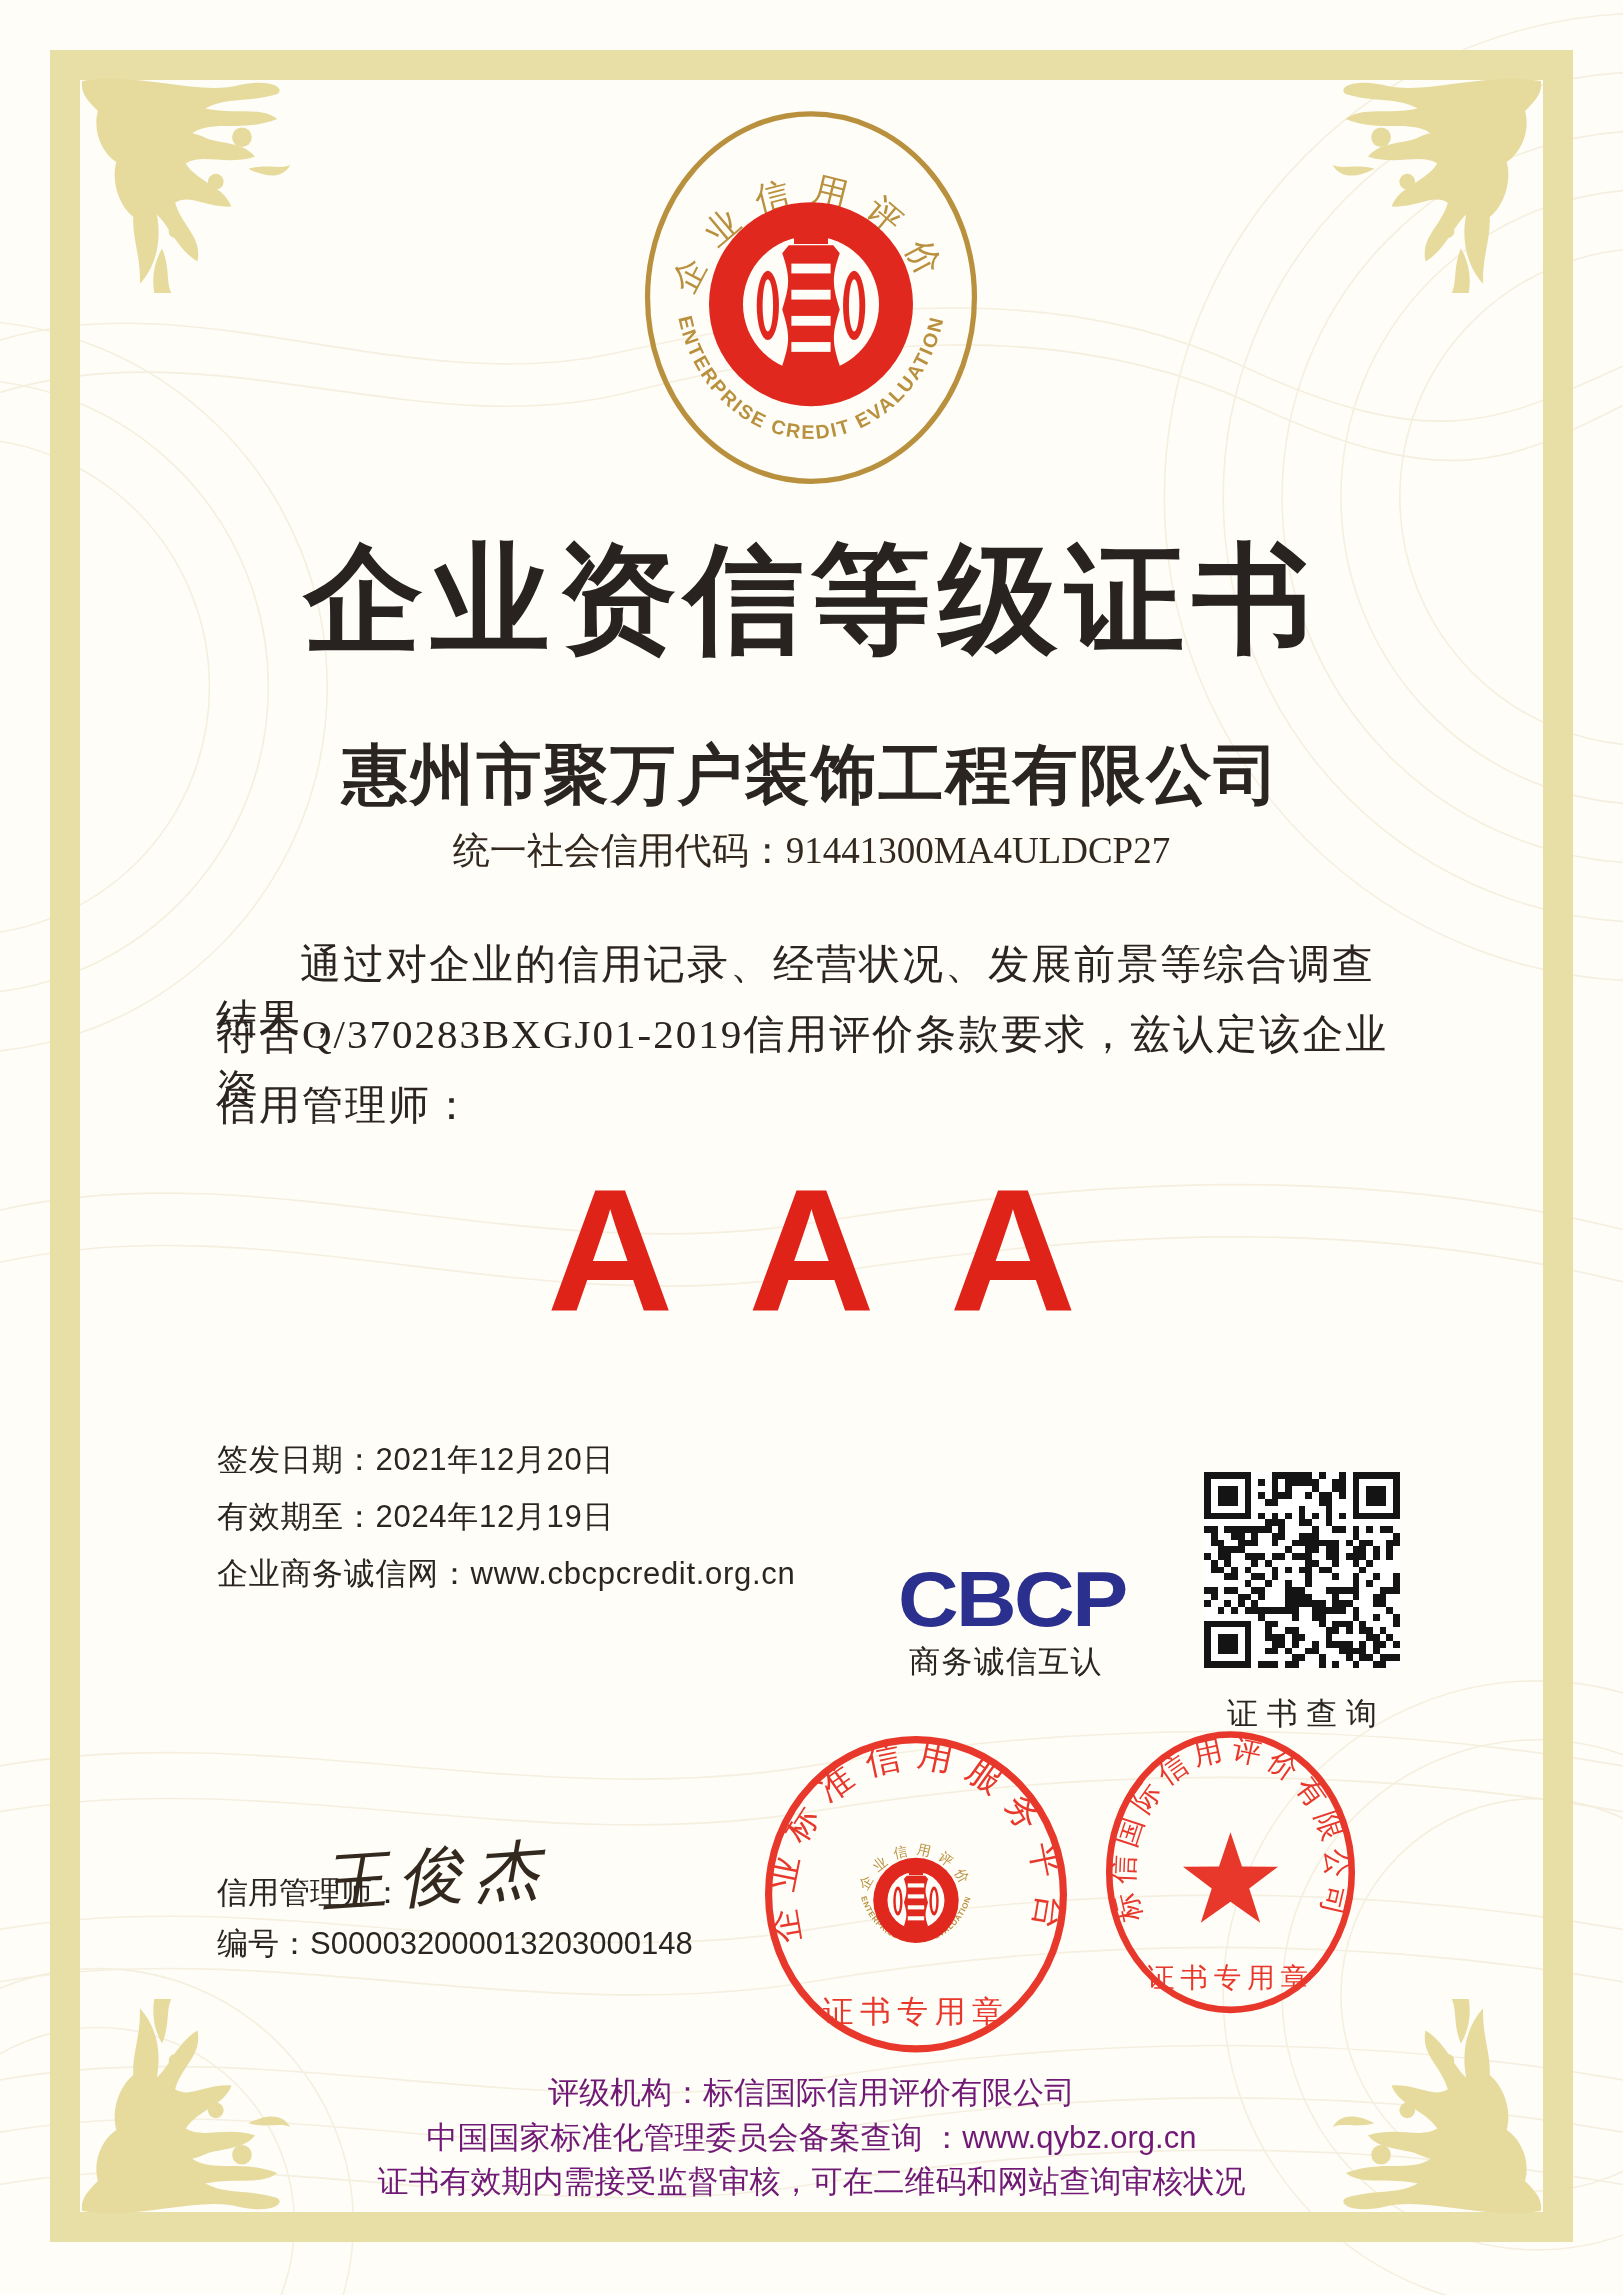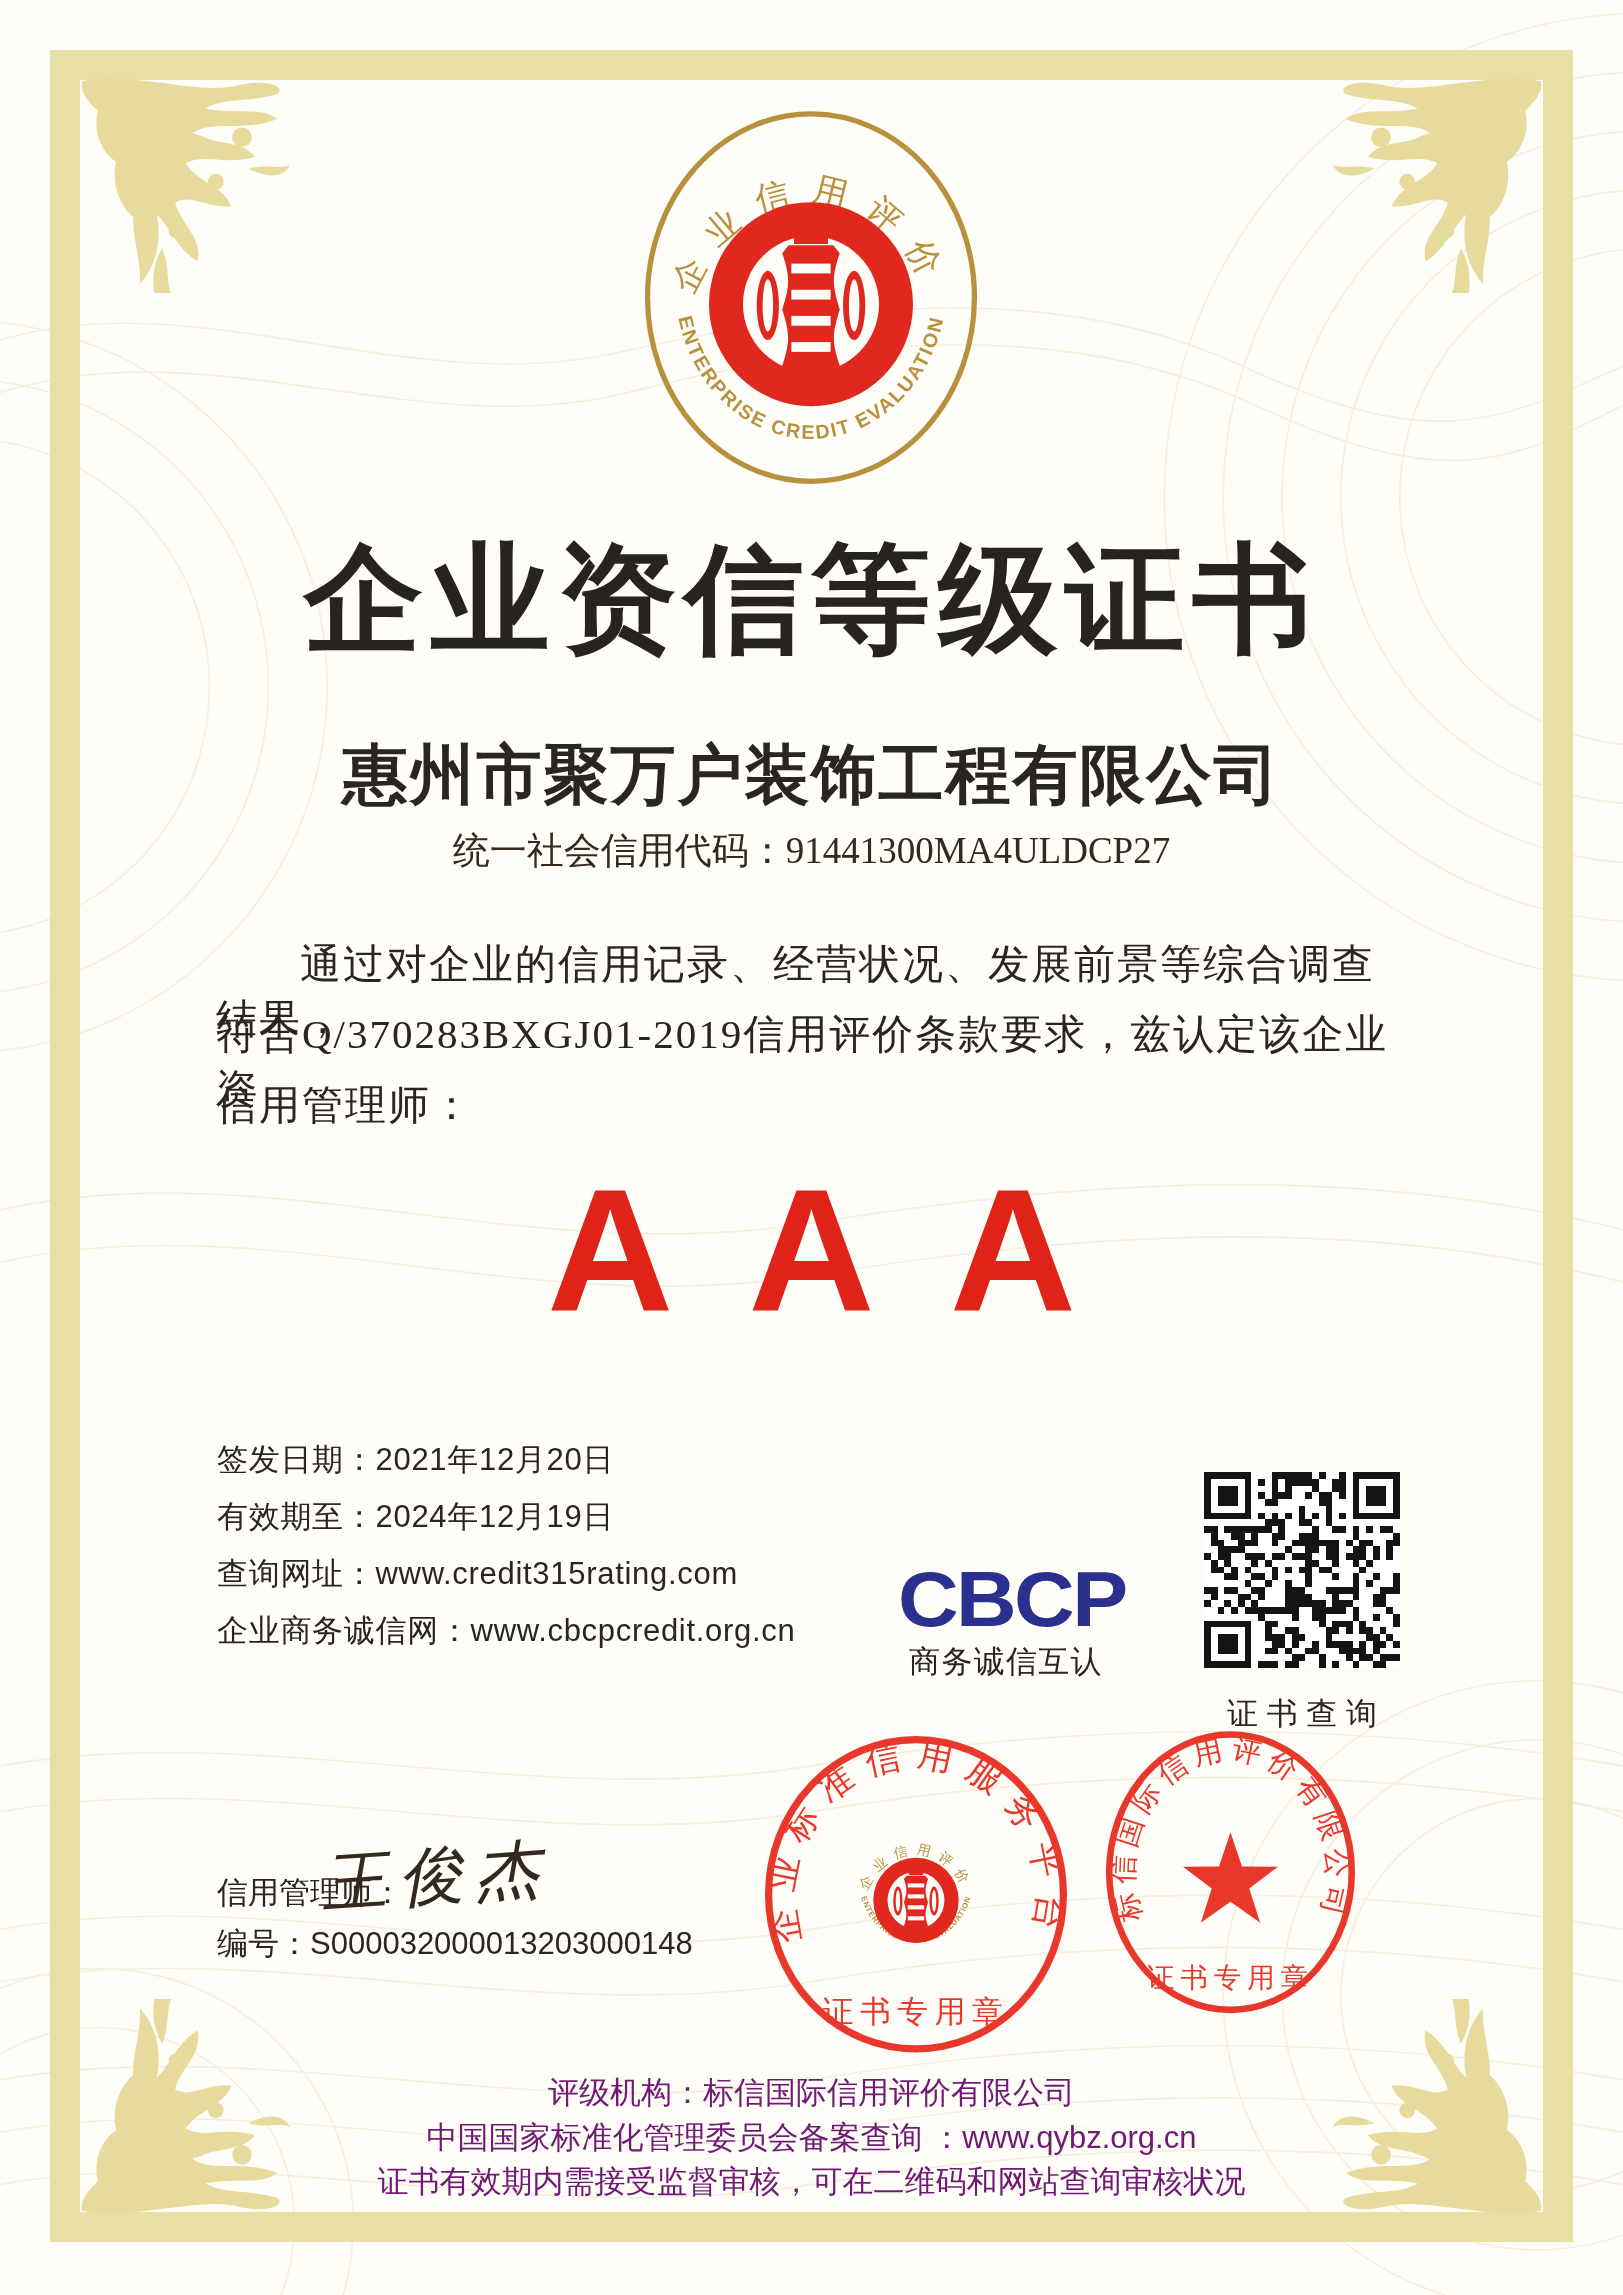--- a/index.html
+++ b/index.html
@@ -211,24 +211,20 @@
     <div class="rating">AAA</div>
 
     <div class="details">
       <div class="detail-row">
         <span>签发日期：</span>
           <span class="val">2021年12月20日</span>
       </div>
       <div class="detail-row">
         <span>有效期至：</span>
           <span class="val">2024年12月19日</span>
-      </div>
-      <div class="detail-row">
-        <span>查询网址：</span>
-          <span class="val">www.credit315rating.com</span>
       </div>
       <div class="detail-row">
         <span>企业商务诚信网：</span>
           <span class="val">www.cbcpcredit.org.cn</span>
       </div>
     </div>
 
     <div class="cbcp-block">
       <div class="cbcp-logo">CBCP</div>
       <div class="cbcp-caption">商务诚信互认</div>

